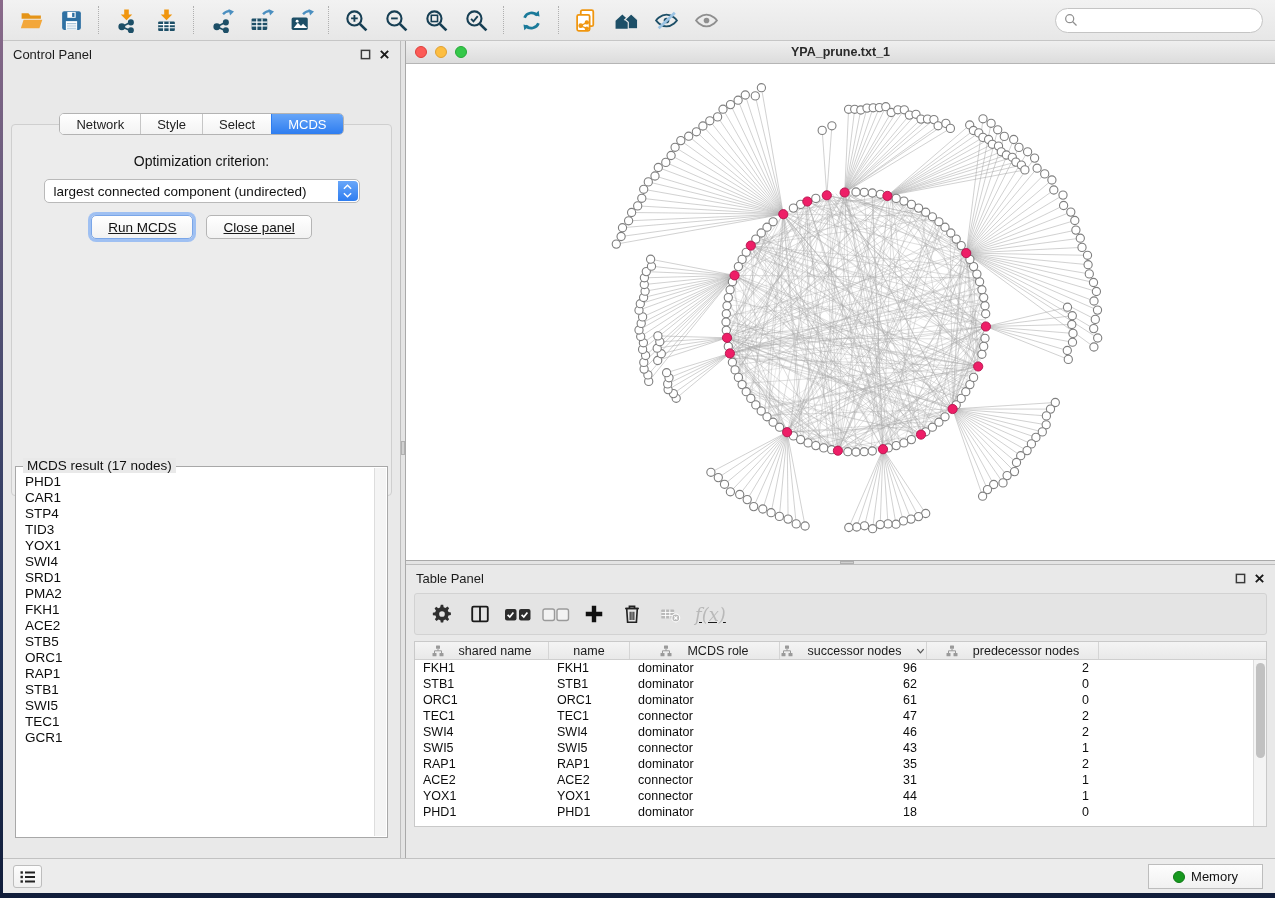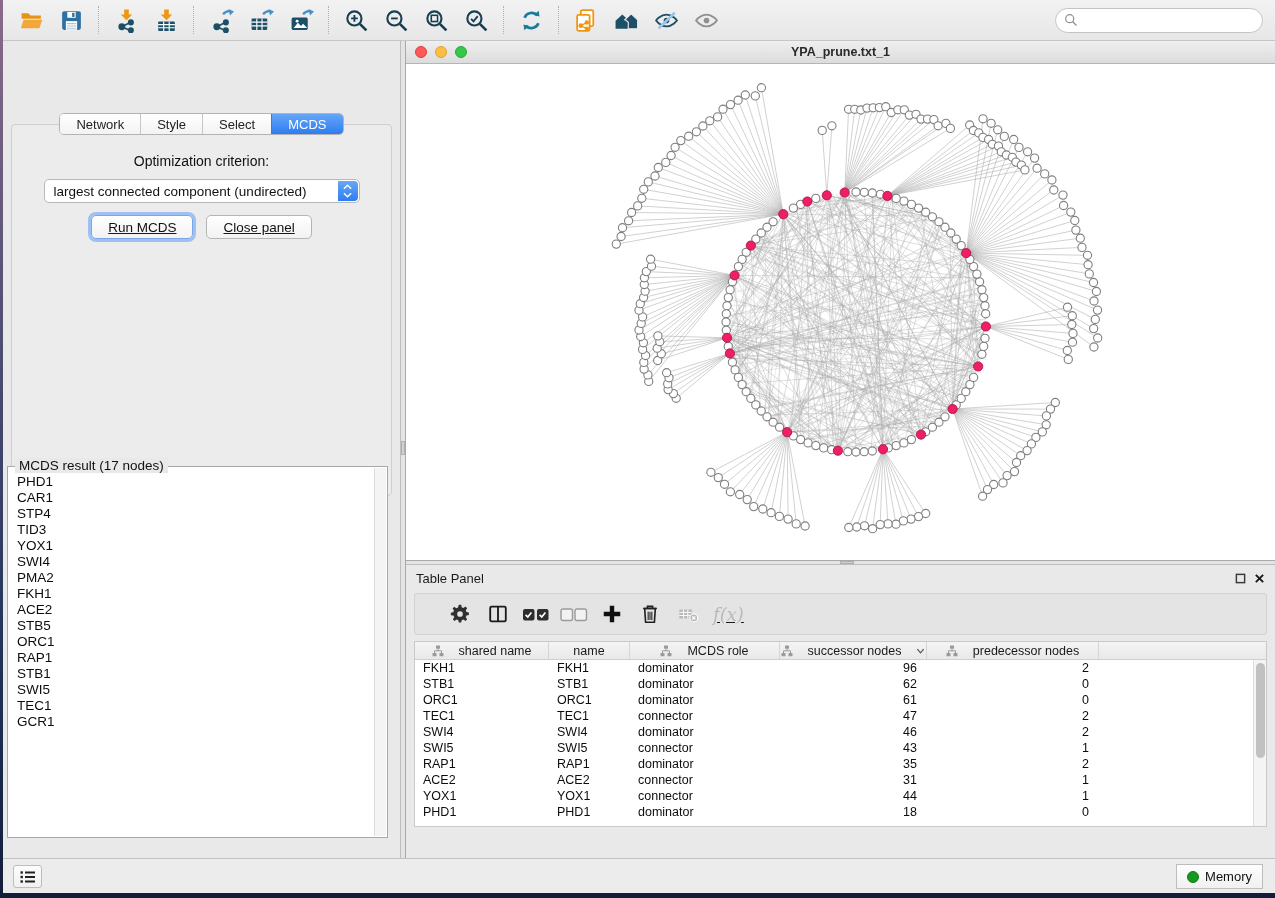--- a/index.html
+++ b/index.html
@@ -50,21 +50,21 @@
   .dd-stepper { position:absolute; right:1px; top:1px; bottom:1px; width:20px; border-radius:0 4px 4px 0;
     background:linear-gradient(#69a7f9,#2e7df0); display:flex; flex-direction:column;
     align-items:center; justify-content:center; gap:2px; }
   .dd-stepper svg { width:9px; height:6px; display:block; }
   .cp-buttons { display:flex; justify-content:center; gap:13px; margin-top:12px;text-decoration:underline; }
   .btn { height:24px; padding:0 16px; background:linear-gradient(#ffffff,#f2f2f2);
     border:1px solid #b5b5b5; border-radius:5px; font-size:13.5px; color:#111;
     display:flex; align-items:center; cursor:default; font-family:inherit; }
   .btn.focus-ring { box-shadow:0 0 0 3px rgba(96,157,247,.55); border-color:#7aa6e8; }
 
-  .mcds-group { position:absolute; left:4px; right:12px; top:425px; height:372px; }
+  .mcds-group { position:absolute; left:12px; right:12px; top:425px; height:372px; }
   .mcds-legend { position:absolute; left:8px; top:-8px; background:#e9e9e9; padding:0 4px;
     font-size:13.5px; color:#111; z-index:2; }
   .mcds-box { position:absolute; inset:0; border:1px solid #a8a8a8; background:#fff; }
   .mcds-list { position:absolute; left:1px; top:1px; bottom:1px; right:13px; overflow:hidden;
     padding:6px 0 0 8px; font-size:13.5px; line-height:16px; color:#0d0d0d; }
   .mcds-scroll { position:absolute; right:1px; top:1px; bottom:1px; width:12px;
     background:#f4f4f4; border-left:1px solid #ddd; }
 
   
   .v-splitter { position:absolute; left:397px; top:0; width:6px; height:817px; background:#e4e4e4;
@@ -85,21 +85,21 @@
   .net-title { width:100%; text-align:center; font-size:12.5px; font-weight:700; color:#2a2a2a; }
   .net-canvas { position:absolute; left:0; right:0; top:23px; height:496px; background:#fff; overflow:hidden; }
 
   .h-divider { position:absolute; left:0; right:0; top:519px; height:5px; background:#e4e4e4;
     border-top:1px solid #a9a9a9; border-bottom:1px solid #bdbdbd; }
   .h-grip { position:absolute; left:434px; top:0; width:14px; height:3px; background:#cfcfcf; border:1px solid #b0b0b0; }
 
   
   .table-panel { position:absolute; left:0; right:0; top:524px; bottom:0; background:#e9e9e9; }
   .tp-toolbar { position:absolute; left:8px; right:8px; top:28px; height:42px; background:#e4e4e4;
-    border:1px solid #d2d2d2; border-radius:3px; display:flex; align-items:center; padding:0 28px; gap:4px;text-decoration:underline; }
+    border:1px solid #d2d2d2; border-radius:3px; display:flex; align-items:center; padding:0 10px; gap:4px;text-decoration:underline; }
   .tp-btn { width:34px; height:32px; display:flex; align-items:center; justify-content:center; }
   .tp-btn svg { width:22px; height:22px; }
   .tp-btn.wide svg { width:30px; height:20px; }
   .fx-label { font-family:"DejaVu Serif","Liberation Serif",serif; font-style:italic;
     font-size:18px; color:#b9b9b9; padding-left:4px; }
   .table-wrap { position:absolute; left:8px; right:8px; top:76px; bottom:31px; background:#fff;
     border:1px solid #c9c9c9; overflow:hidden; }
   .t-header { display:grid; grid-template-columns:134px 81px 150px 147px 172px 1fr;
     height:18px; background:linear-gradient(#f4f4f4,#e9e9e9); border-bottom:1px solid #cfcfcf; }
   .th { display:flex; align-items:center; justify-content:center; gap:15px; font-size:12.5px;
@@ -115,21 +115,21 @@
   .t-thumb { position:absolute; left:1.5px; width:9px; top:3px; height:95px; background:#c1c1c1; border-radius:5px; }
   .tp-tabs-row { position:absolute; left:0; right:0; bottom:5px; display:flex; justify-content:center; }
 
   
   .status-bar { position:absolute; left:0; right:0; top:858px; height:35px; background:#ececec;
     border-top:1px solid #c2c2c2; }
   .list-btn { position:absolute; left:10px; top:6px; width:29px; height:23px;
     background:linear-gradient(#fdfdfd,#f0f0f0); border:1px solid #bdbdbd; border-radius:3px;
     display:flex; align-items:center; justify-content:center; }
   .list-btn svg { width:16px; height:14px; }
-  .memory-btn { position:absolute; right:12px; top:5px; height:25px; padding:0 10px;
+  .memory-btn { position:absolute; right:12px; top:5px; height:25px; padding:0 24px;
     background:linear-gradient(#fdfdfd,#f1f1f1); border:1px solid #bdbdbd; border-radius:0;
     display:flex; align-items:center; gap:6px; font-size:13px; color:#111; }
   .mem-dot { width:12px; height:12px; border-radius:50%; background:#17991f; border:1px solid #0e7a16; }
 </style>
 </head>
 <body>
 
 <div class="app">
 
   <div class="toolbar">
@@ -289,20 +289,35 @@
         <circle cx="6.5" cy="6.5" r="4.6" fill="none" stroke="#8f8f8f" stroke-width="1.4"></circle>
         <path d="M10 10l4.3 4.3" stroke="#8f8f8f" stroke-width="1.5"></path>
       </svg>
       <input placeholder="" style="">
     </div>
   </div>
 
   <div class="main">
 
     <div class="control-panel">
+      <div class="panel-titlebar">
+        <span class="panel-title">Control Panel</span>
+        <span class="win-btns">
+          <span class="float-btn">
+            <svg viewBox="0 0 12 12">
+                <rect x="1.5" y="1.5" width="9" height="9" fill="none" stroke="#3a3a3a" stroke-width="1.6"></rect>
+              </svg>
+          </span>
+          <span class="close-btn">
+            <svg viewBox="0 0 12 12">
+                <path d="M2 2l8 8M10 2l-8 8" stroke="#1a1a1a" stroke-width="2.1"></path>
+              </svg>
+          </span>
+        </span>
+      </div>
       <div class="cp-tabs-row">
           <div class="seg-tabs" id="cp-tabs">
             <div class="seg-tab">Network</div>
             <div class="seg-tab">Style</div>
             <div class="seg-tab">Select</div>
             <div class="seg-tab sel">MCDS</div>
           </div>
         </div>
       <div class="cp-content">
         <div class="opt-label">Optimization criterion:</div>
@@ -325,20 +340,21 @@
       <div class="mcds-group">
         <span class="mcds-legend">MCDS result (17 nodes)</span>
         <div class="mcds-box">
           <div class="mcds-list" id="mcds-list">
               <div>PHD1</div>
               <div>CAR1</div>
               <div>STP4</div>
               <div>TID3</div>
               <div>YOX1</div>
               <div>SWI4</div>
+              <div>SRD1</div>
               <div>PMA2</div>
               <div>FKH1</div>
               <div>ACE2</div>
               <div>STB5</div>
               <div>ORC1</div>
               <div>RAP1</div>
               <div>STB1</div>
               <div>SWI5</div>
               <div>TEC1</div>
               <div>GCR1</div>

